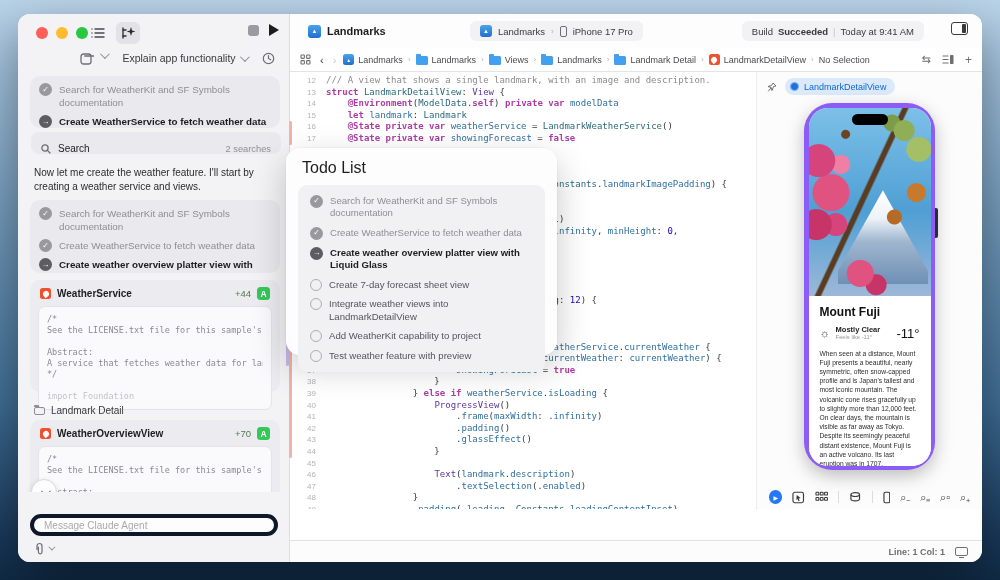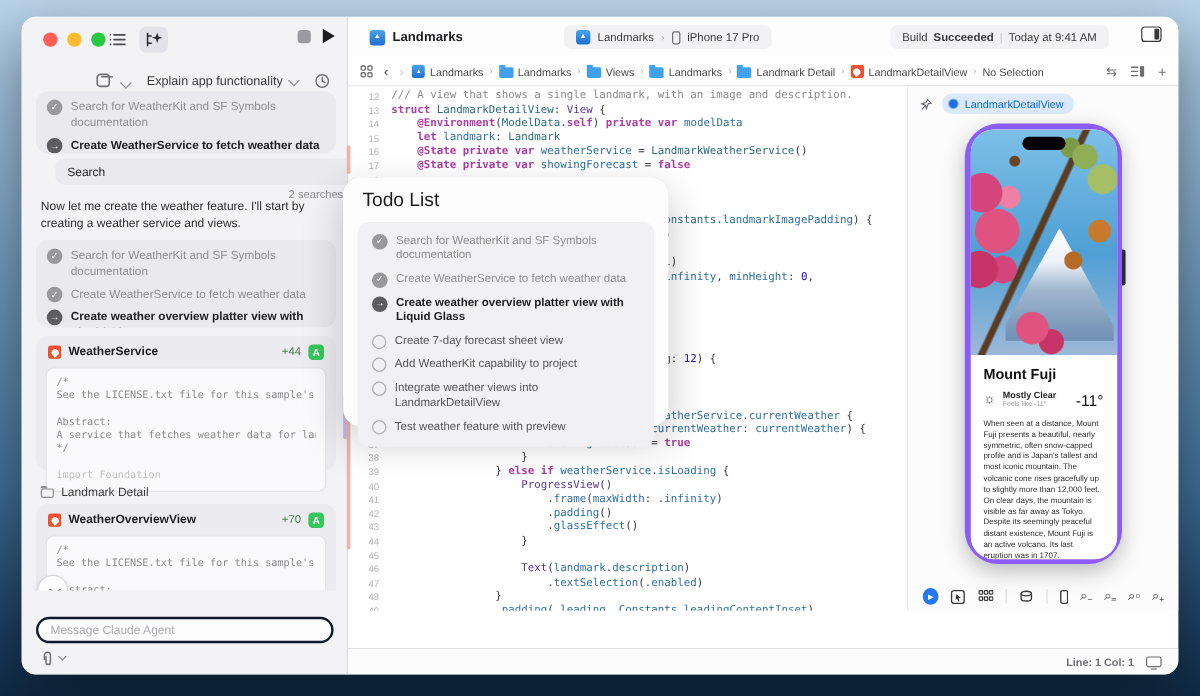--- a/index.html
+++ b/index.html
@@ -12,48 +12,48 @@
   .sidebar{position:absolute;left:0;top:0;bottom:0;width:272px;background:#f3f3f6;border-right:1px solid #dcdce1;}
   .traffic{position:absolute;top:13px;left:18px;display:flex;gap:8px;}
   .tl{width:12px;height:12px;border-radius:50%;}
   .tl.r{background:#ff5f57}.tl.y{background:#febc2e}.tl.g{background:#28c840}
   .sb-top-icons{position:absolute;top:8px;left:68px;display:flex;gap:6px;align-items:center;}
   .icon-btn{width:24px;height:22px;border-radius:6px;display:flex;align-items:center;justify-content:center;color:#4a4a4e;}
   .icon-btn.sel{background:#e2e2e8;}
   .run-ctrls{position:absolute;top:10px;left:230px;display:flex;gap:10px;align-items:center;}
   .stop-sq{width:11px;height:11px;border-radius:3px;background:#9a9aa0;}
   .play-tri{width:0;height:0;border-left:10px solid #1d1d1f;border-top:6px solid transparent;border-bottom:6px solid transparent;}
-  .sb-row2{position:absolute;top:38px;left:0;right:0;height:22px;display:flex;align-items:flex-end;padding:0 14px;color:#6e6e73;margin-left:48px;}
+  .sb-row2{position:absolute;top:38px;left:0;right:0;height:22px;display:flex;align-items:flex-start;padding:0 14px;color:#6e6e73;margin-left:48px;}
   .session-title{flex:1;text-align:center;font-size:10.5px;color:#3a3a3c;display:flex;align-items:center;justify-content:center;gap:4px;}
   .chev{width:7px;height:7px;border-right:1.4px solid #8e8e93;border-bottom:1.4px solid #8e8e93;transform:rotate(45deg) translateY(-2px);}
   .chat{position:absolute;top:60px;left:0;right:0;bottom:70px;overflow:hidden;}
   .card{position:absolute;left:12px;width:250px;background:#eaeaee;border-radius:10px;overflow:hidden;}
   .todo-item{display:flex;gap:7px;padding:3px 9px;align-items:flex-start;font-size:9.8px;color:#8e8e93;line-height:13px;}
   .todo-item .t-label{flex:1;}
   .todo-item.active{color:#1d1d1f;font-weight:700;}
   .todo-item.pending{color:#55555a;}
   .t-ic{width:13px;height:13px;min-width:13px;border-radius:50%;display:flex;align-items:center;justify-content:center;font-size:8px;color:#fff;margin-top:0;}
   .done .t-ic{background:#98989d;}
   .active .t-ic{background:#5c5c61;}
   .pending .t-ic{background:transparent;border:1.3px solid #aeaeb2;width:12px;height:12px;min-width:12px;}
-  .search-row{position:absolute;left:28px;width:250px;height:22px;background:#eaeaee;border-radius:8px;display:flex;align-items:flex-start;gap:7px;padding:0 10px;font-size:10px;color:#1d1d1f;flex-direction:column;}
+  .search-row{position:absolute;left:13px;width:250px;height:22px;background:#eaeaee;border-radius:8px;display:flex;align-items:flex-end;gap:7px;padding:0 10px;font-size:10px;color:#1d1d1f;}
   .search-meta{margin-left:auto;color:#8e8e93;font-size:9.3px;}
   .asst-msg{position:absolute;left:16px;width:244px;font-size:10px;line-height:13.5px;color:#2c2c2e;}
   .code-card{position:absolute;left:12px;width:250px;background:#ececf0;border-radius:10px;padding:6px 8px 8px;}
   .cc-head{display:flex;align-items:center;gap:6px;font-size:10px;color:#1d1d1f;font-weight:600;padding:1px 2px 6px;}
   .cc-diff{margin-left:auto;color:#4f7a52;font-weight:400;font-size:9.5px;}
   .badge-a{width:13px;height:13px;border-radius:3.5px;background:#34c759;color:#fff;font-size:8.5px;font-weight:700;display:flex;align-items:center;justify-content:center;}
   .cc-body{background:#fafafc;border:1px solid #e3e3e8;border-radius:7px;padding:7px 8px;}
   .cc-line{font-family:"DejaVu Sans Mono",monospace;font-size:8.5px;line-height:11px;color:#8a8a90;white-space:pre;overflow:hidden;}
   .cc-line.fade{opacity:.5;}
   .section-label{position:absolute;left:16px;display:flex;gap:6px;align-items:center;font-size:10px;color:#3a3a3c;}
   .folder-glyph{width:11px;height:8px;border:1.2px solid #8e8e93;border-radius:2px;position:relative;}
   .folder-glyph::before{content:"";position:absolute;top:-3px;left:-1px;width:5px;height:2px;background:#8e8e93;border-radius:1px 1px 0 0;}
   .scroll-btn{position:absolute;left:13px;width:26px;height:26px;border-radius:50%;background:#fdfdfe;border:1px solid #d9d9de;box-shadow:0 2px 6px rgba(0,0,0,.12);display:flex;align-items:center;justify-content:center;z-index:5;}
-  .composer{position:absolute;left:12px;bottom:26px;width:248px;height:22px;border:2px solid #0f172a;border-radius:11px;background:#fdfdfe;display:flex;align-items:center;padding:0 10px;}
+  .composer{position:absolute;left:12px;bottom:26px;width:248px;height:22px;border:4px solid #0f172a;border-radius:11px;background:#fdfdfe;display:flex;align-items:center;padding:0 10px;}
   .composer input{border:none;outline:none;background:transparent;font-size:10px;color:#3a3a3c;width:100%;font-family:"Liberation Sans",sans-serif;}
   .composer input::placeholder{color:#a9a9ae;}
   .attach-row{position:absolute;left:16px;bottom:7px;display:flex;align-items:center;gap:3px;color:#6e6e73;}
 
   
   .topbar{position:absolute;left:272px;right:0;top:0;height:34px;background:#fdfdfe;display:flex;align-items:center;}
   .win-title{display:flex;align-items:center;gap:6px;font-size:11px;font-weight:700;color:#1d1d1f;margin-left:18px;}
   .app-ic{width:13px;height:13px;border-radius:3px;background:linear-gradient(180deg,#4aa3e8,#1f6fd0);position:relative;}
   .app-ic::after{content:"▲";position:absolute;inset:0;color:#fff;font-size:6px;display:flex;align-items:center;justify-content:center;}
   .scheme-pill{position:absolute;left:180px;height:20px;display:flex;align-items:center;gap:6px;background:#f2f2f5;border-radius:6px;padding:0 10px;font-size:9.5px;color:#3a3a3c;}
@@ -433,25 +433,25 @@
         <div class="todo-item active">
           <span class="t-ic">→</span>
           <span class="t-label">Create weather overview platter view with Liquid Glass</span>
         </div>
         <div class="todo-item pending">
           <span class="t-ic"></span>
           <span class="t-label">Create 7-day forecast sheet view</span>
         </div>
         <div class="todo-item pending">
           <span class="t-ic"></span>
-          <span class="t-label">Add WeatherKit capability to project</span>
+          <span class="t-label">Integrate weather views into LandmarkDetailView</span>
         </div>
         <div class="todo-item pending">
           <span class="t-ic"></span>
-          <span class="t-label">Integrate weather views into LandmarkDetailView</span>
+          <span class="t-label">Add WeatherKit capability to project</span>
         </div>
         <div class="todo-item pending">
           <span class="t-ic"></span>
           <span class="t-label">Test weather feature with preview</span>
         </div>
       </div>
   </div>
 
   <div class="canvas">
     <div class="canvas-tag">

